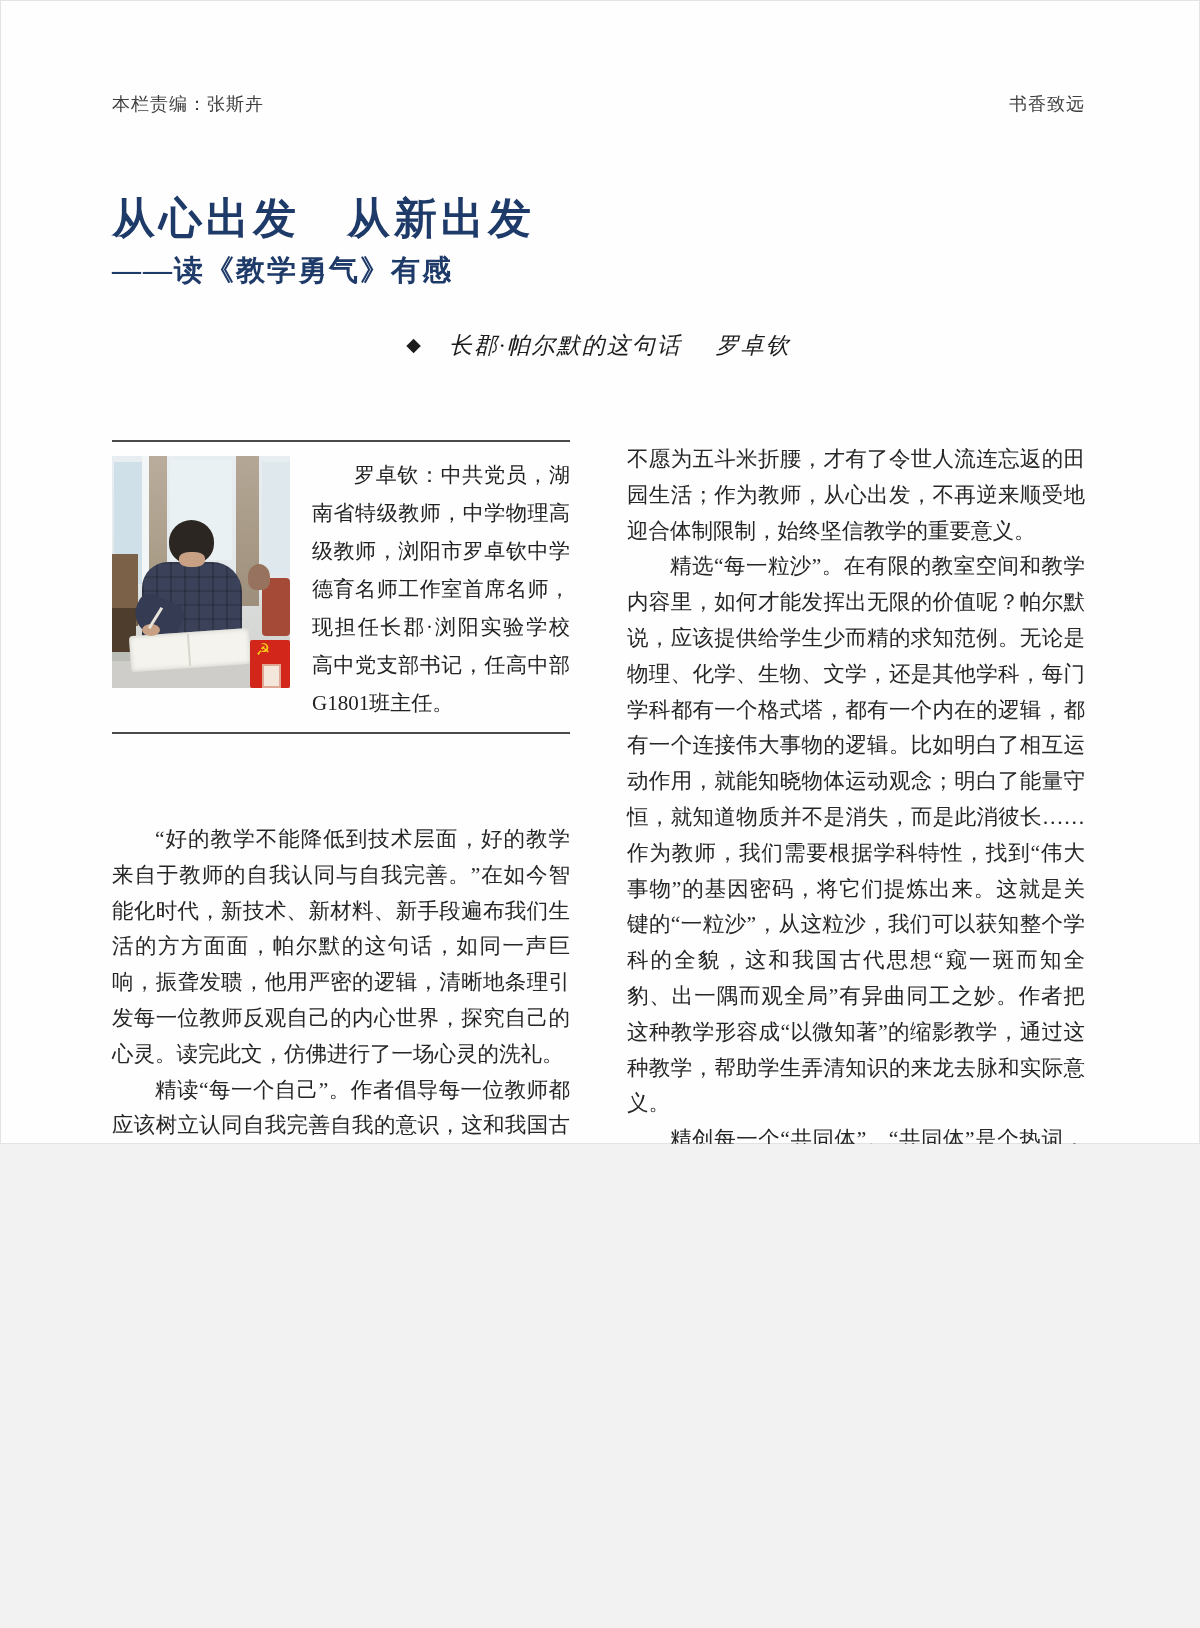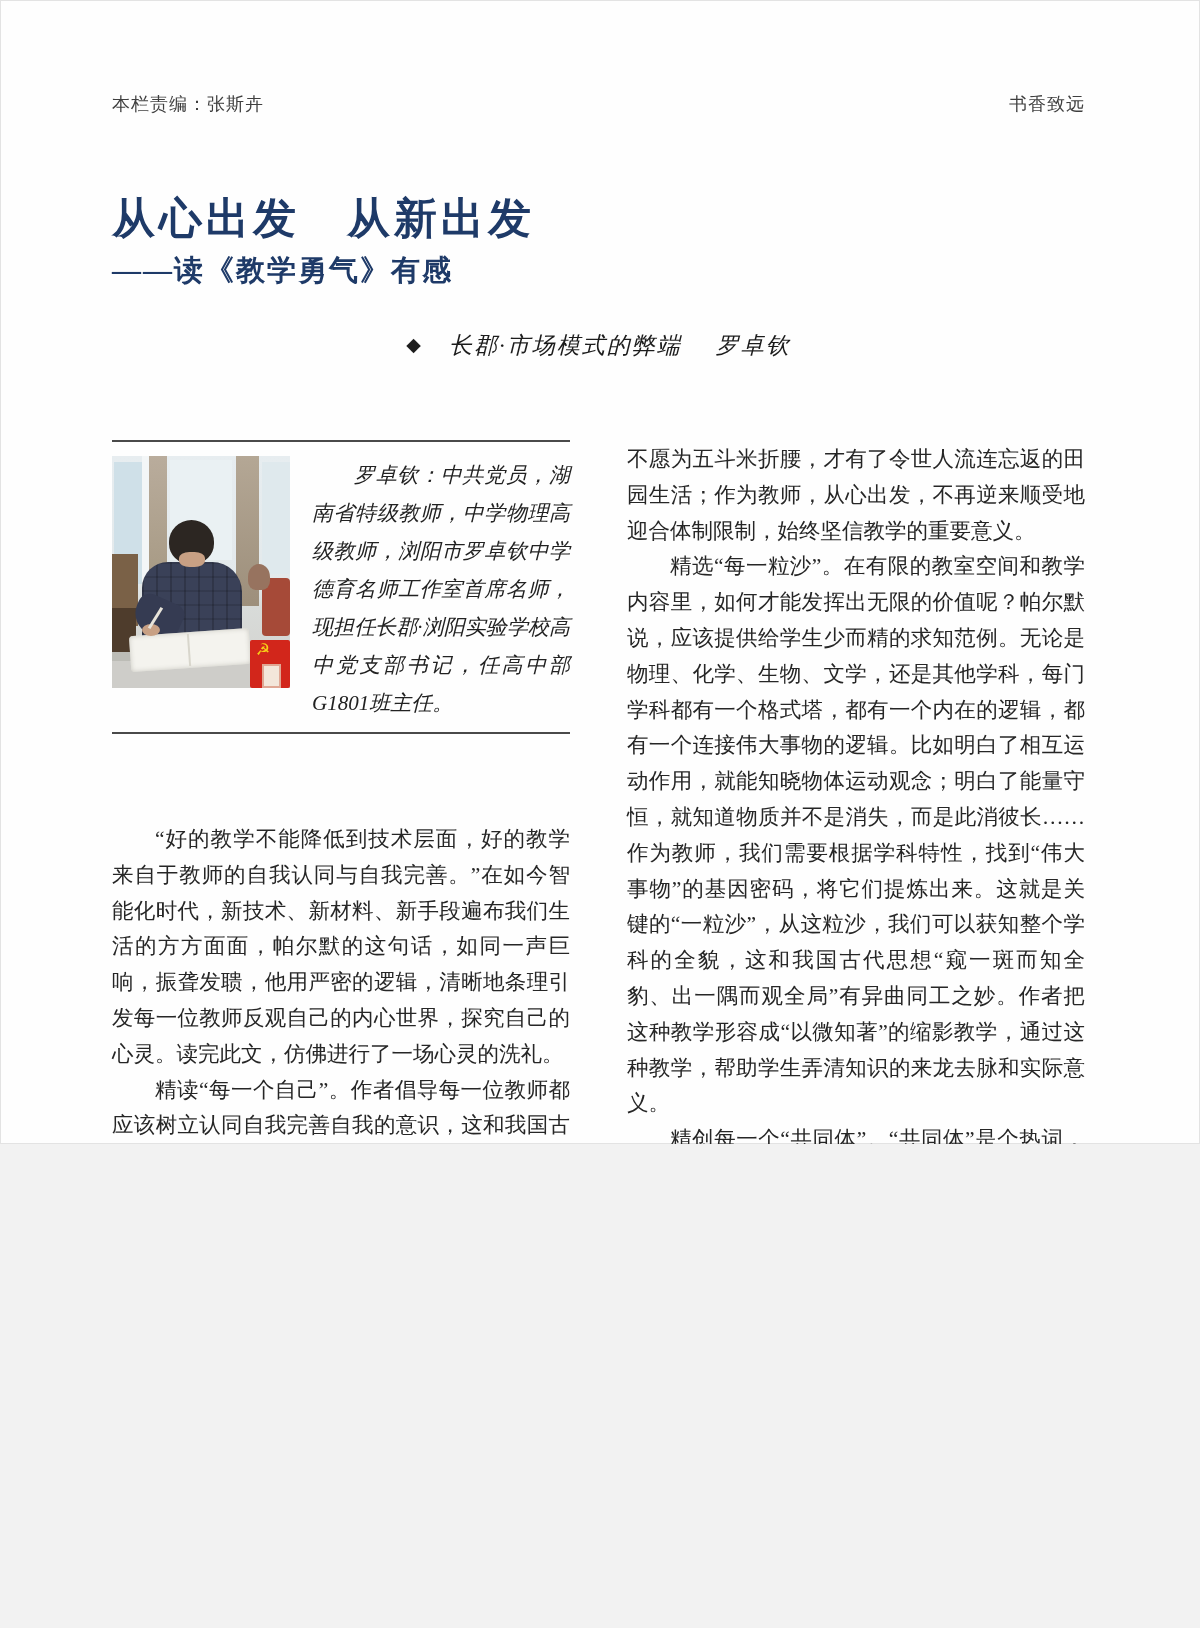--- a/index.html
+++ b/index.html
@@ -32,21 +32,21 @@
   .author-line .affiliation{margin-right:34px;}
   
   .columns{position:absolute;top:440px;left:112px;width:973px;display:flex;gap:57px;}
   .col{width:458px;}
   
   .bio-box{
     border-top:2px solid #4a4a4a;border-bottom:2px solid #4a4a4a;
     padding:14px 0 10px 0;display:flex;gap:22px;
   }
   .bio-text{
-    font-size:21px;line-height:38px;font-style:italic;color:#222;
+    font-size:21px;line-height:38px;color:#222;
     text-align:justify;text-indent:2em;margin:0;flex:1;
   }
   
   .body-text{margin-top:88px;}
   .col-right .body-text{margin-top:2px;}
   .body-text p{
     margin:0;font-size:21.5px;line-height:35.8px;
     text-align:justify;text-indent:2em;color:#262626;
   }
   .body-text p.no-indent{text-indent:0;}
@@ -100,21 +100,21 @@
     <span>本栏责编：张斯卉</span>
     <span>书香致远</span>
   </div>
 
   <div class="title-block">
     <h1>从心出发　从新出发</h1>
     <h2>——读《教学勇气》有感</h2>
   </div>
 
   <div class="author-line">
-    <span class="marker">◆</span><span class="affiliation">长郡·市场模式的弊端</span><span>罗卓钦</span>
+    <span class="marker">◆</span><span class="affiliation">长郡·帕尔默的这句话</span><span>罗卓钦</span>
   </div>
 
   <div class="columns">
 
     <div class="col col-left">
 
       <div class="bio-box">
         <div class="photo">
           <div class="ph-sky1"></div>
           <div class="ph-frame1"></div>

